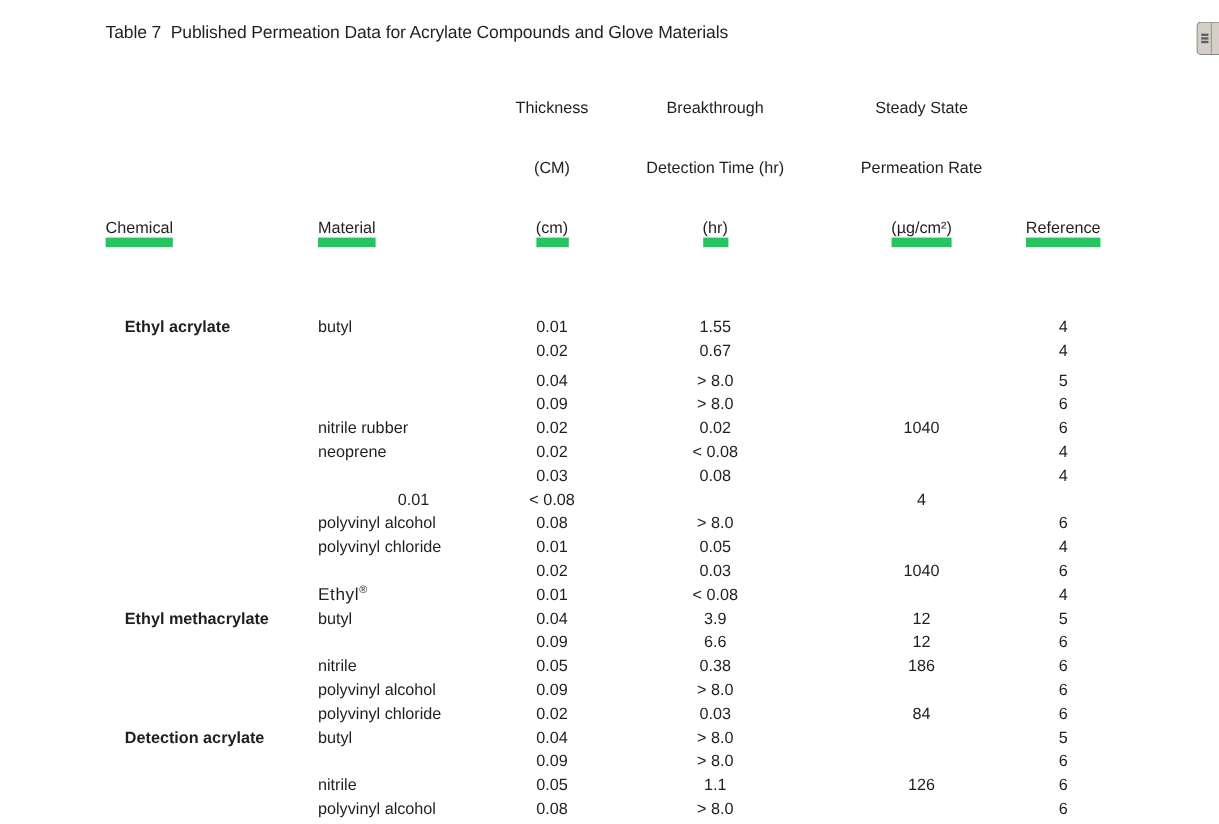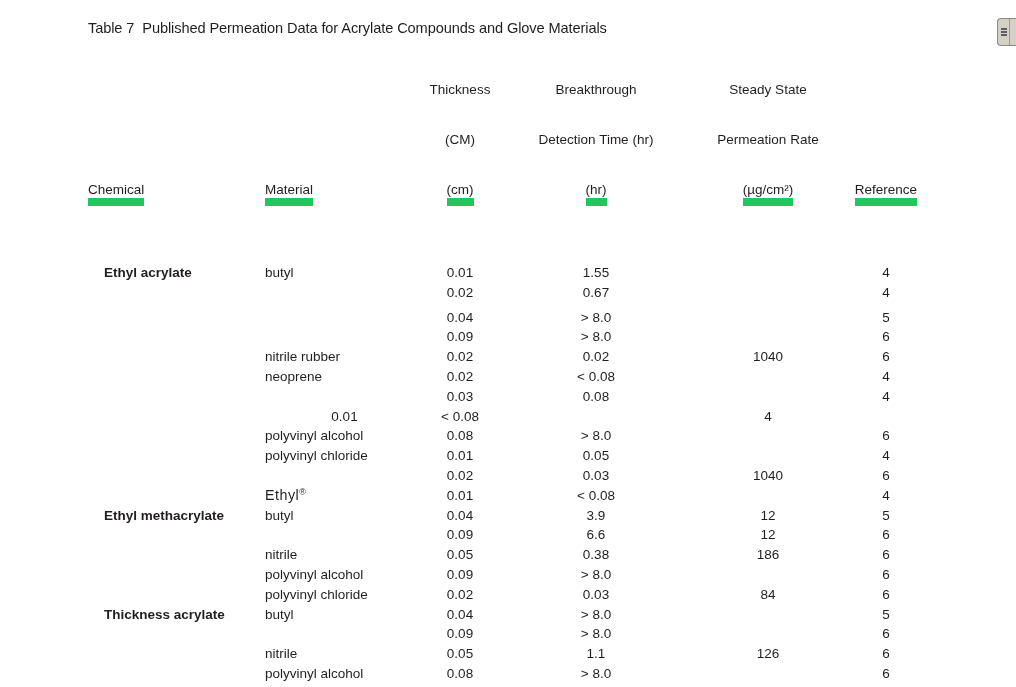--- a/index.html
+++ b/index.html
@@ -234,21 +234,21 @@
   <div class="grid row">
     <div class="c c1"></div>
     <div class="c c2"><span>polyvinyl chloride</span><sup></sup></div>
     <div class="c c3">0.02</div>
     <div class="c c4">0.03</div>
     <div class="c c5">84</div>
     <div class="c c6">6</div>
   </div>
 
   <div class="grid row">
-    <div class="c c1">Thickness acrylate</div>
+    <div class="c c1">Detection acrylate</div>
     <div class="c c2"><span>butyl</span><sup></sup></div>
     <div class="c c3">0.04</div>
     <div class="c c4">&gt; 8.0</div>
     <div class="c c5"></div>
     <div class="c c6">5</div>
   </div>
 
   <div class="grid row">
     <div class="c c1"></div>
     <div class="c c2"><span></span><sup></sup></div>

